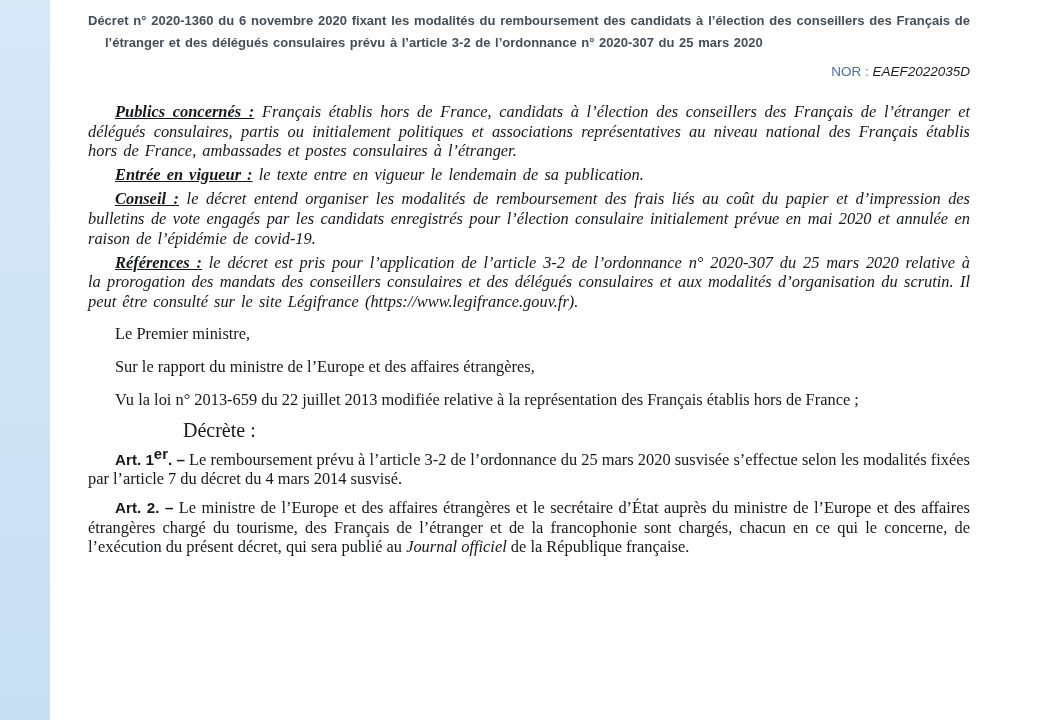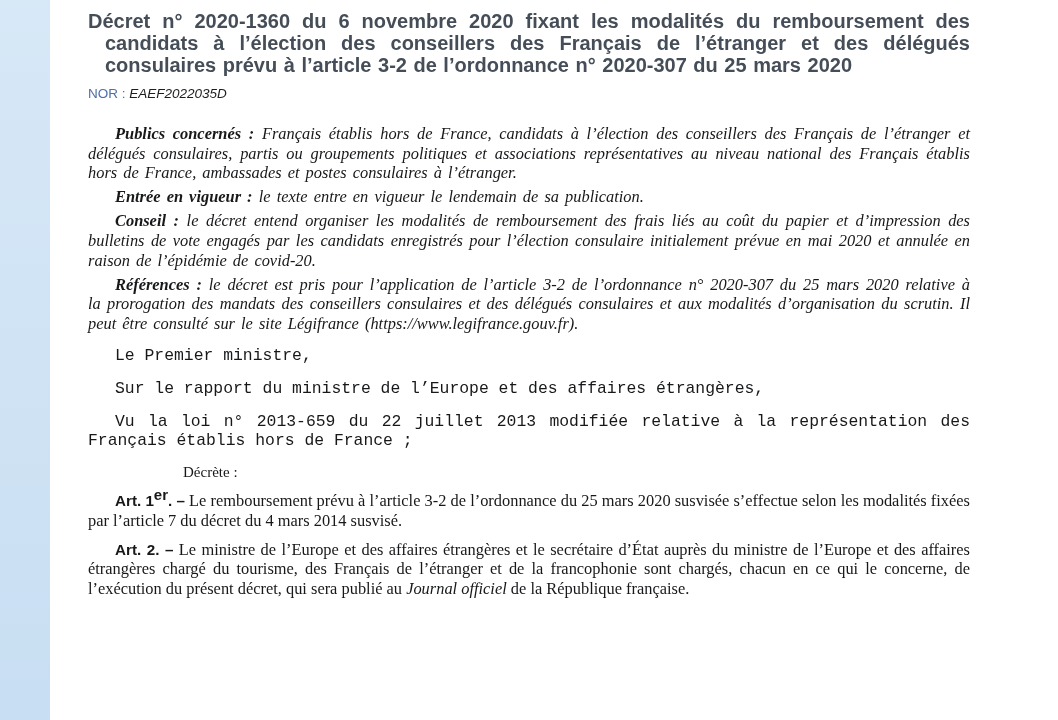--- a/index.html
+++ b/index.html
@@ -20,48 +20,48 @@
   .left-strip{
     position:absolute;left:0;top:0;width:50px;height:720px;
     background:linear-gradient(180deg,var(--strip_top) 0%,var(--strip_bottom) 100%);
   }
   .doc{
     position:absolute;left:88px;top:10px;width:882px;
   }
   .title{
     font-family:"Liberation Sans", sans-serif;
     font-weight:bold;
-    font-size:20px;line-height:22px;
+    font-size:13px;line-height:22px;
     color:var(--title_text);
     text-align:justify;
     margin:0 0 0 0;
     padding-left:17px;text-indent:-17px;
     word-spacing:1px;
   }
   .nor{
-    text-align:left;
+    text-align:right;
     font-family:"Liberation Sans", sans-serif;
     font-size:13.5px;line-height:16px;
     margin-top:10px;
   }
   .nor-label{color:var(--nor_label);}
   .nor-value{color:#1c1d20;font-style:italic;}
   .summary{margin-top:22px;}
   p.para{
     font-size:16.4px;line-height:19.6px;
     text-align:justify;
     margin:4.5px 0 0 0;
     text-indent:27px;
   }
   .summary p.para{font-style:italic;word-spacing:2px;}
-  .summary .lead{font-weight:bold;}
+  .summary .lead{font-weight:bold;text-decoration:underline;}
   .preamble{margin-top:8px;}
-  .preamble p.para{margin-top:13px;font-family:Liberation Mono, monospace;}
+  .preamble p.para{margin-top:13px;}
   p.decrete{
-    font-size:15px;line-height:19.6px;
+    font-size:20px;line-height:19.6px;
     margin:12px 0 0 95px;text-indent:0;
   }
   .articles p.para{margin-top:9px;}
   .art-lead{
     font-family:"Liberation Sans", sans-serif;
     font-weight:bold;font-size:15.2px;
   }
   .art-lead sup{font-size:15px;line-height:0;}
   .it{font-style:italic;}
 </style>
@@ -73,23 +73,23 @@
 <div class="doc">
 
   <h1 class="title">Décret n° 2020-1360 du 6 novembre 2020 fixant les modalités du remboursement des candidats à l’élection des conseillers des Français de l’étranger et des délégués consulaires prévu à l’article 3-2 de l’ordonnance n° 2020-307 du 25 mars 2020</h1>
 
   <div class="nor">
     <span class="nor-label">NOR :</span>
     <span class="nor-value">EAEF2022035D</span>
   </div>
 
   <div class="summary">
-    <p class="para"><span class="lead">Publics concernés :</span> <span>Français établis hors de France, candidats à l’élection des conseillers des Français de l’étranger et délégués consulaires, partis ou groupements politiques et associations représentatives au niveau national des Français établis hors de France, ambassades et postes consulaires à l’étranger.</span></p>
+    <p class="para"><span class="lead">Publics concernés :</span> <span>Français établis hors de France, candidats à l’élection des conseillers des Français de l’étranger et délégués consulaires, partis ou initialement politiques et associations représentatives au niveau national des Français établis hors de France, ambassades et postes consulaires à l’étranger.</span></p>
     <p class="para"><span class="lead">Entrée en vigueur :</span> <span>le texte entre en vigueur le lendemain de sa publication.</span></p>
-    <p class="para"><span class="lead">Conseil :</span> <span>le décret entend organiser les modalités de remboursement des frais liés au coût du papier et d’impression des bulletins de vote engagés par les candidats enregistrés pour l’élection consulaire initialement prévue en mai 2020 et annulée en raison de l’épidémie de covid-20.</span></p>
+    <p class="para"><span class="lead">Conseil :</span> <span>le décret entend organiser les modalités de remboursement des frais liés au coût du papier et d’impression des bulletins de vote engagés par les candidats enregistrés pour l’élection consulaire initialement prévue en mai 2020 et annulée en raison de l’épidémie de covid-19.</span></p>
     <p class="para"><span class="lead">Références :</span> <span>le décret est pris pour l’application de l’article 3-2 de l’ordonnance n° 2020-307 du 25 mars 2020 relative à la prorogation des mandats des conseillers consulaires et des délégués consulaires et aux modalités d’organisation du scrutin. Il peut être consulté sur le site Légifrance (https://www.legifrance.gouv.fr).</span></p>
   </div>
 
   <div class="preamble">
     <p class="para">Le Premier ministre,</p>
     <p class="para">Sur le rapport du ministre de l’Europe et des affaires étrangères,</p>
     <p class="para">Vu la loi n° 2013-659 du 22 juillet 2013 modifiée relative à la représentation des Français établis hors de France ;</p>
   </div>
 
   <p class="decrete">Décrète :</p>

